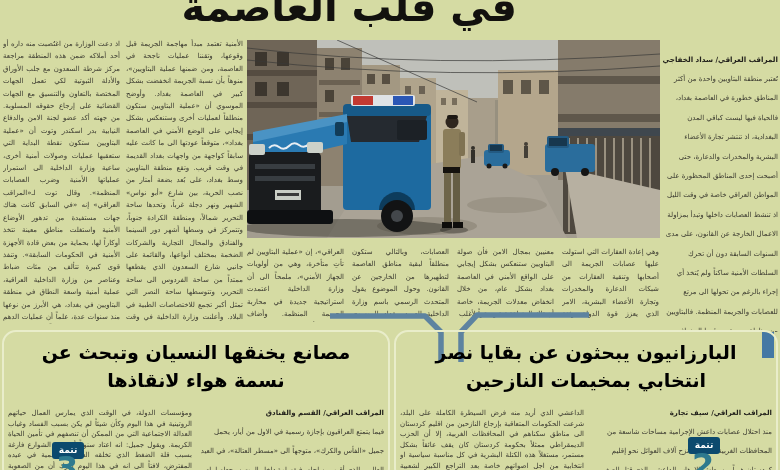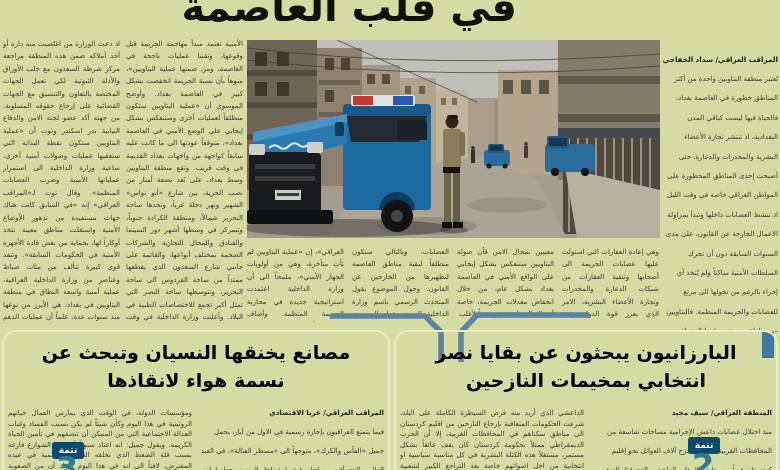--- a/index.html
+++ b/index.html
@@ -212,30 +212,30 @@
 
   <svg class="divider" width="275" height="60" viewBox="0 0 275 60">
     <polyline points="5,10 100,10 116,26 116,56" fill="none" stroke="#5d83a0" stroke-width="5.5" stroke-linejoin="round"></polyline>
     <polyline points="136,56 136,26 152,9 264,9" fill="none" stroke="#5d83a0" stroke-width="5.5" stroke-linejoin="round"></polyline>
   </svg>
   <div class="accent-bar"></div>
 
   <section class="box box-l">
     <h2 class="sub-headline hl-l">مصانع يخنقها النسيان وتبحث عن نسمة هواء لانقاذها</h2>
     <div class="bcol bl1">
-      <span class="byline-sm">المراقب العراقي/ غربا الاقتصادي</span>
+      <span class="byline-sm">المراقب العراقي/ القسم والفنادق</span>
       <span class="body-sm">فيما يتمتع العراقيون بإجازة رسمية في الاول من أيار، يحمل جميل «الفأس والكرك»، متوجهاً الى «مسطر العتالة»، في العيد العالمي الذي أقيم من اجله، فبقساوة داخل البيت سيجعله امام ازمة توفر ما تحتاجه العائلة من متطلبات عجزت الحكومات عن توفيرها، باستثناء التهاني التي لا تشكل له في حياته شيئاً يُذكر على ارض الواقع. وتحتفل البلاد سنوياً بعيد العمال من دون تقديرات جديدة قد تغني واقع آلاف العاملين خارج نطاق دوائر</span>
     </div>
     <div class="bcol bl2 body-sm">ومؤسسات الدولة، في الوقت الذي يمارس العمال حياتهم الروتينية في هذا اليوم وكأن شيئاً لم يكن بسبب الفساد وغياب العدالة الاجتماعية التي من الممكن أن تنصفهم في تأمين الحياة الكريمة. ويقول جميل: انه اعتاد سنوياً أن يرى الشوارع فارغة بسبب قلة الضغط الذي تخلقه العطلة الرسمية في عيده المفترض، لافتاً الى انه في هذا اليوم يدرك أن من الصعوبة استحصال فرصة عمل يسد فيها رمق عياله.</div>
   </section>
 
   <section class="box box-r">
     <h2 class="sub-headline hl-r">البارزانيون يبحثون عن بقايا نصر انتخابي بمخيمات النازحين</h2>
     <div class="bcol br1">
-      <span class="byline-sm">المنطقة العراقي/ سيف مجيد</span>
+      <span class="byline-sm">المراقب العراقي/ سيف تجارة</span>
       <span class="body-sm">منذ احتلال عصابات داعش الإجرامية مساحات شاسعة من المحافظات الغربية العراقية، نزح آلاف العوائل نحو إقليم كردستان هرباً من بطش الارهاب الداعشي الذي قتل الصغير والكبير والنساء والأطفال، ودمر البنى التحتية والمعالم الأثرية والدينية وحتى الحضارية بشكل تام. وبعد معارك طاحنة خاضها الحشد الشعبي والقوات الامنية العراقية والتضحيات الجسام التي بذلت وإعلان يوم النصر الكبير على المشروع الأمريكي</span>
     </div>
     <div class="bcol br2 body-sm">الداعشي الذي أريد منه فرض السيطرة الكاملة على البلد، شرعت الحكومات المتعاقبة بإرجاع النازحين من اقليم كردستان الى مناطق سكناهم في المحافظات الغربية، إلا أن الحزب الديمقراطي ممثلاً بحكومة كردستان كان يقف عائقاً بشكل مستمر، مستغلاً هذه الكتلة البشرية في كل مناسبة سياسية او انتخابية من اجل اصواتهم خاصة بعد التراجع الكبير لشعبية الحزب الذي يقوده مسعود بارزاني والخسارة الكبيرة التي مني بها في آخر انتخابات محلية جرت ضمن المناطق المختلف عليها في نينوى وصلاح الدين وديالى وكركوك أيضاً.</div>
   </section>
 
   <div class="cont-badge badge-l">تتمة</div>
   <div class="cont-num num-l">3</div>
   <div class="cont-badge badge-r">تتمة</div>
   <div class="cont-num num-r">2</div>
 

